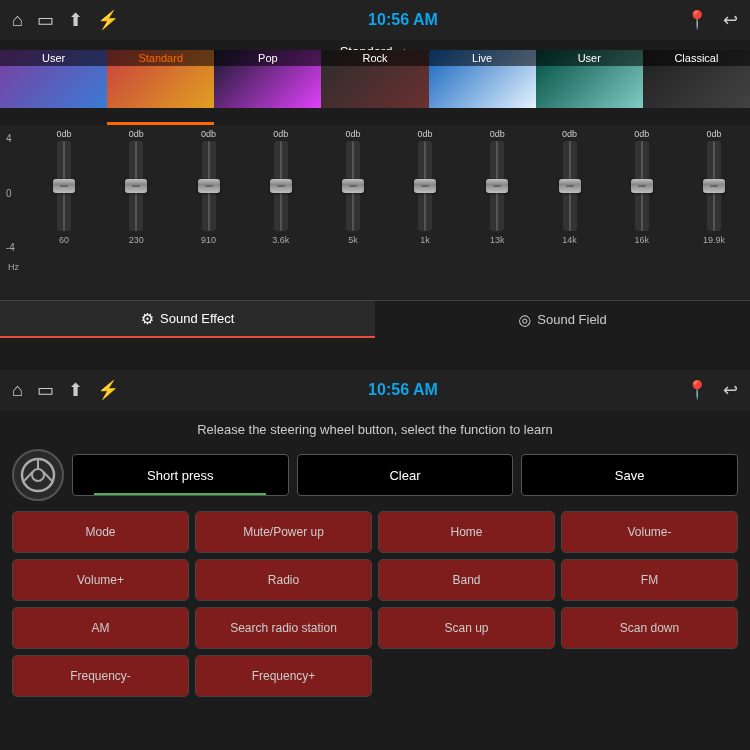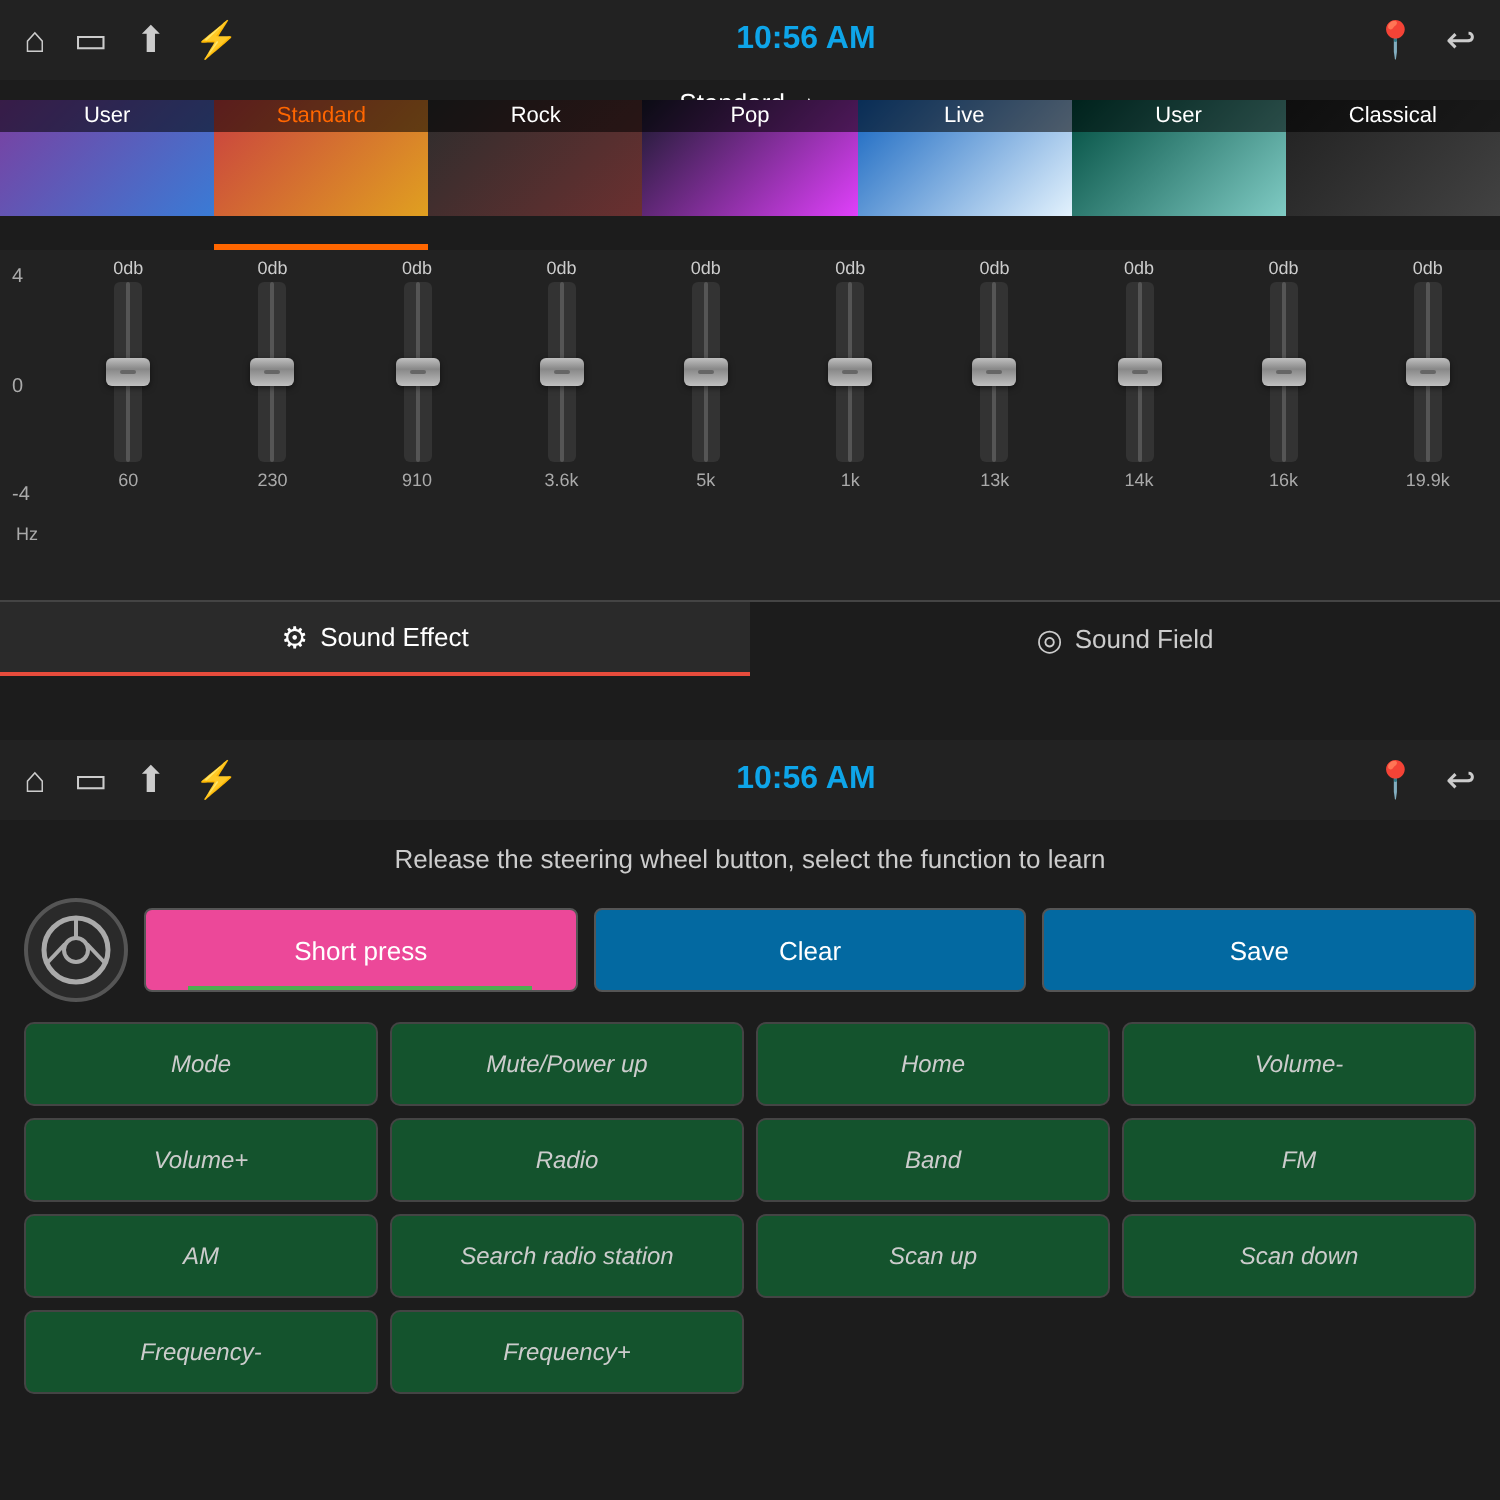--- a/index.html
+++ b/index.html
@@ -240,64 +240,63 @@
       border: 2px solid #555;
       display: flex;
       align-items: center;
       justify-content: center;
       font-size: 28px;
       flex-shrink: 0;
     }
     .ctrl-btn {
       flex: 1;
       height: 42px;
-      background: #0369a1;
+      background: #000000;
       border: 1px solid #555;
       border-radius: 4px;
       color: #fff;
       font-size: 13px;
       display: flex;
       align-items: center;
       justify-content: center;
       cursor: pointer;
       position: relative;
     }
     .ctrl-btn.active {
-      background: #ec4899;
+      background: #000000;
     }
     .ctrl-btn.active::after {
       content: '';
       position: absolute;
       bottom: 0;
       left: 10%;
       width: 80%;
       height: 2px;
       background: #4caf50;
     }
 
     
     .func-grid {
       display: grid;
       grid-template-columns: repeat(4, 1fr);
       gap: 6px;
       padding: 6px 12px;
     }
     .func-btn {
       height: 42px;
-      background: #14532d;
+      background: #7f1d1d;
       border: 1px solid #444;
       border-radius: 5px;
       color: #ccc;
       font-size: 12px;
       display: flex;
       align-items: center;
       justify-content: center;
       cursor: pointer;
       text-align: center;
-      font-style: italic;
     }
   </style>
 </head>
 <body>
 
 <div class="top-panel">
 
   <div class="status-bar">
     <div class="status-bar-left">
       <span class="icon-btn">⌂</span>
@@ -319,26 +318,26 @@
     </div>
     <div class="preset-item">
       <div class="thumb-user" style="width:100%;height:58px;position:absolute;top:0;"></div>
       <div class="preset-name">User</div>
     </div>
     <div class="preset-item active">
       <div class="thumb-std" style="width:100%;height:58px;position:absolute;top:0;"></div>
       <div class="preset-name" style="color:#ff6600;">Standard</div>
     </div>
     <div class="preset-item">
+      <div class="thumb-pop" style="width:100%;height:58px;position:absolute;top:0;"></div>
+      <div class="preset-name">Pop</div>
+    </div>
+    <div class="preset-item">
       <div class="thumb-rock" style="width:100%;height:58px;position:absolute;top:0;"></div>
       <div class="preset-name">Rock</div>
-    </div>
-    <div class="preset-item">
-      <div class="thumb-pop" style="width:100%;height:58px;position:absolute;top:0;"></div>
-      <div class="preset-name">Pop</div>
     </div>
     <div class="preset-item">
       <div class="thumb-live" style="width:100%;height:58px;position:absolute;top:0;"></div>
       <div class="preset-name">Live</div>
     </div>
     <div class="preset-item">
       <div class="thumb-dance" style="width:100%;height:58px;position:absolute;top:0;"></div>
       <div class="preset-name">User</div>
     </div>
     <div class="preset-item">

